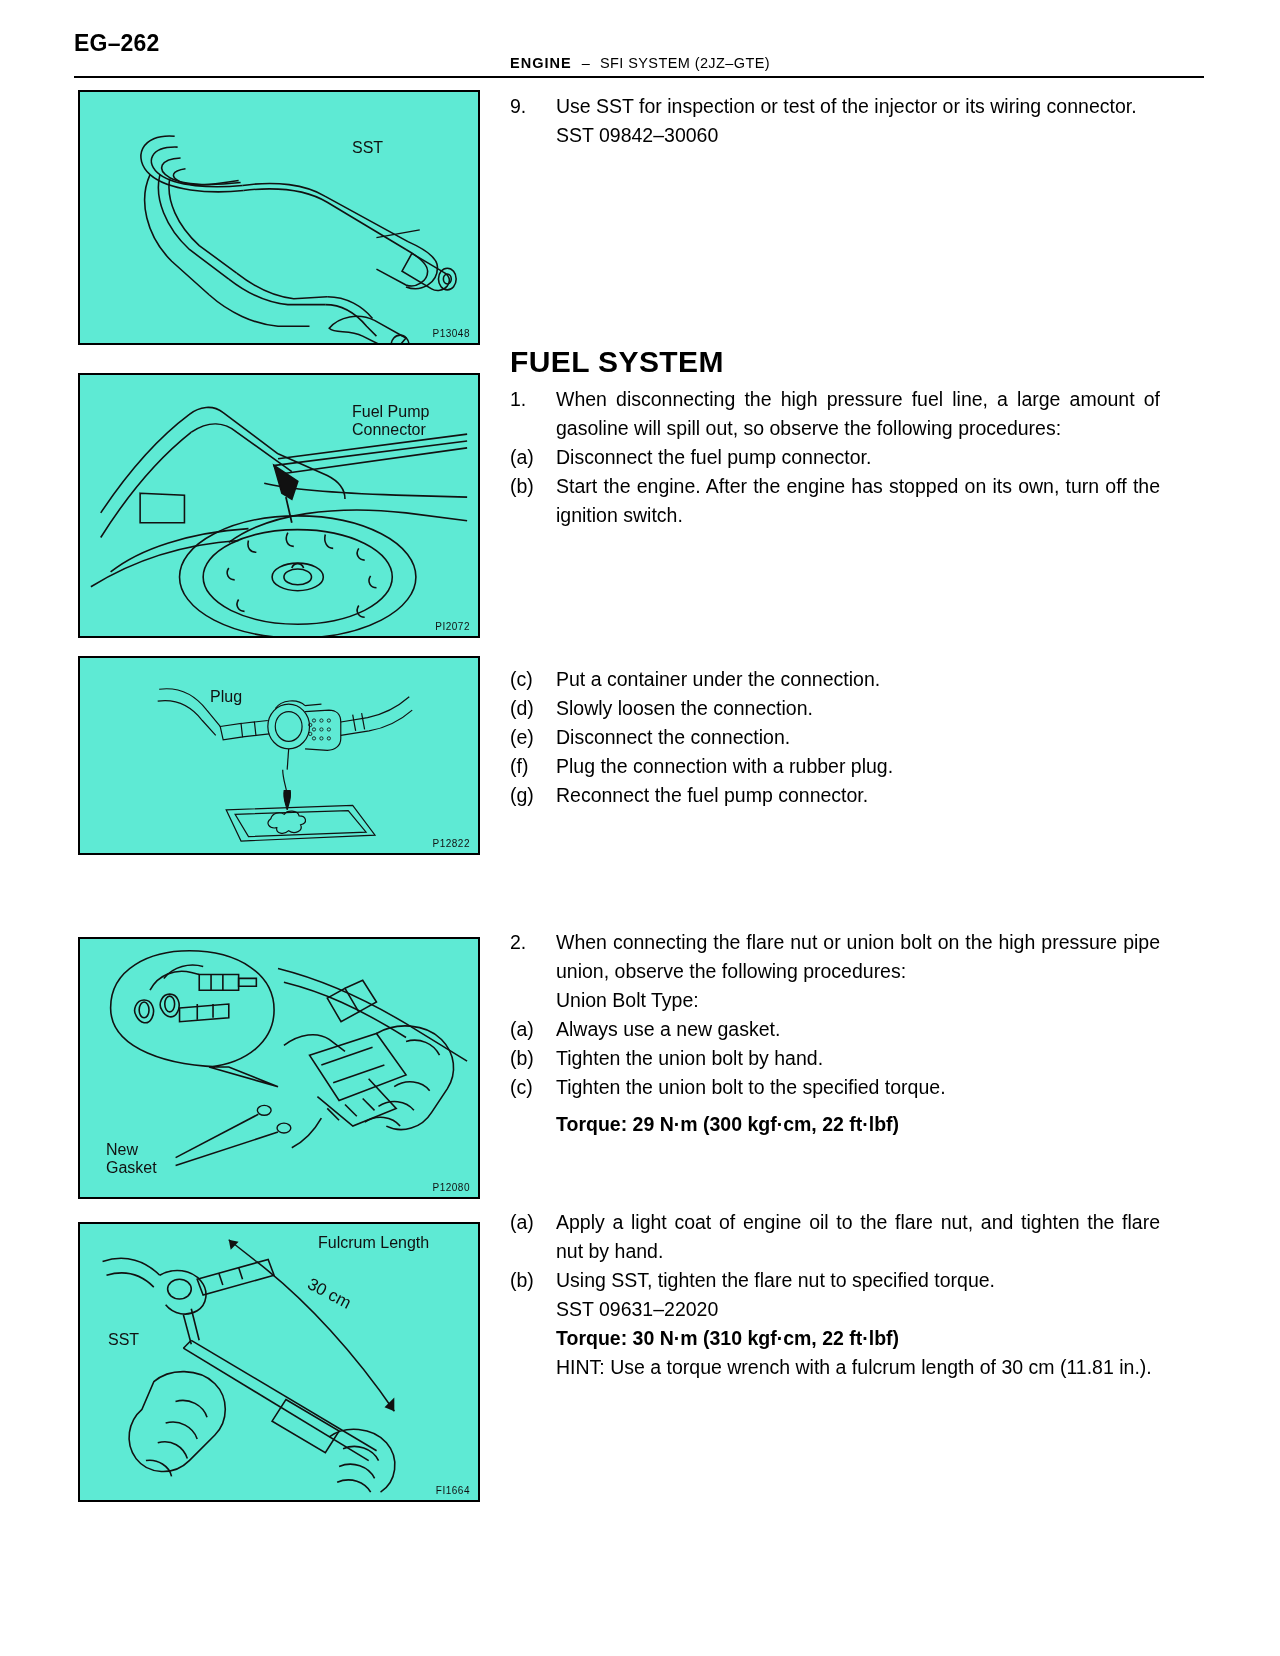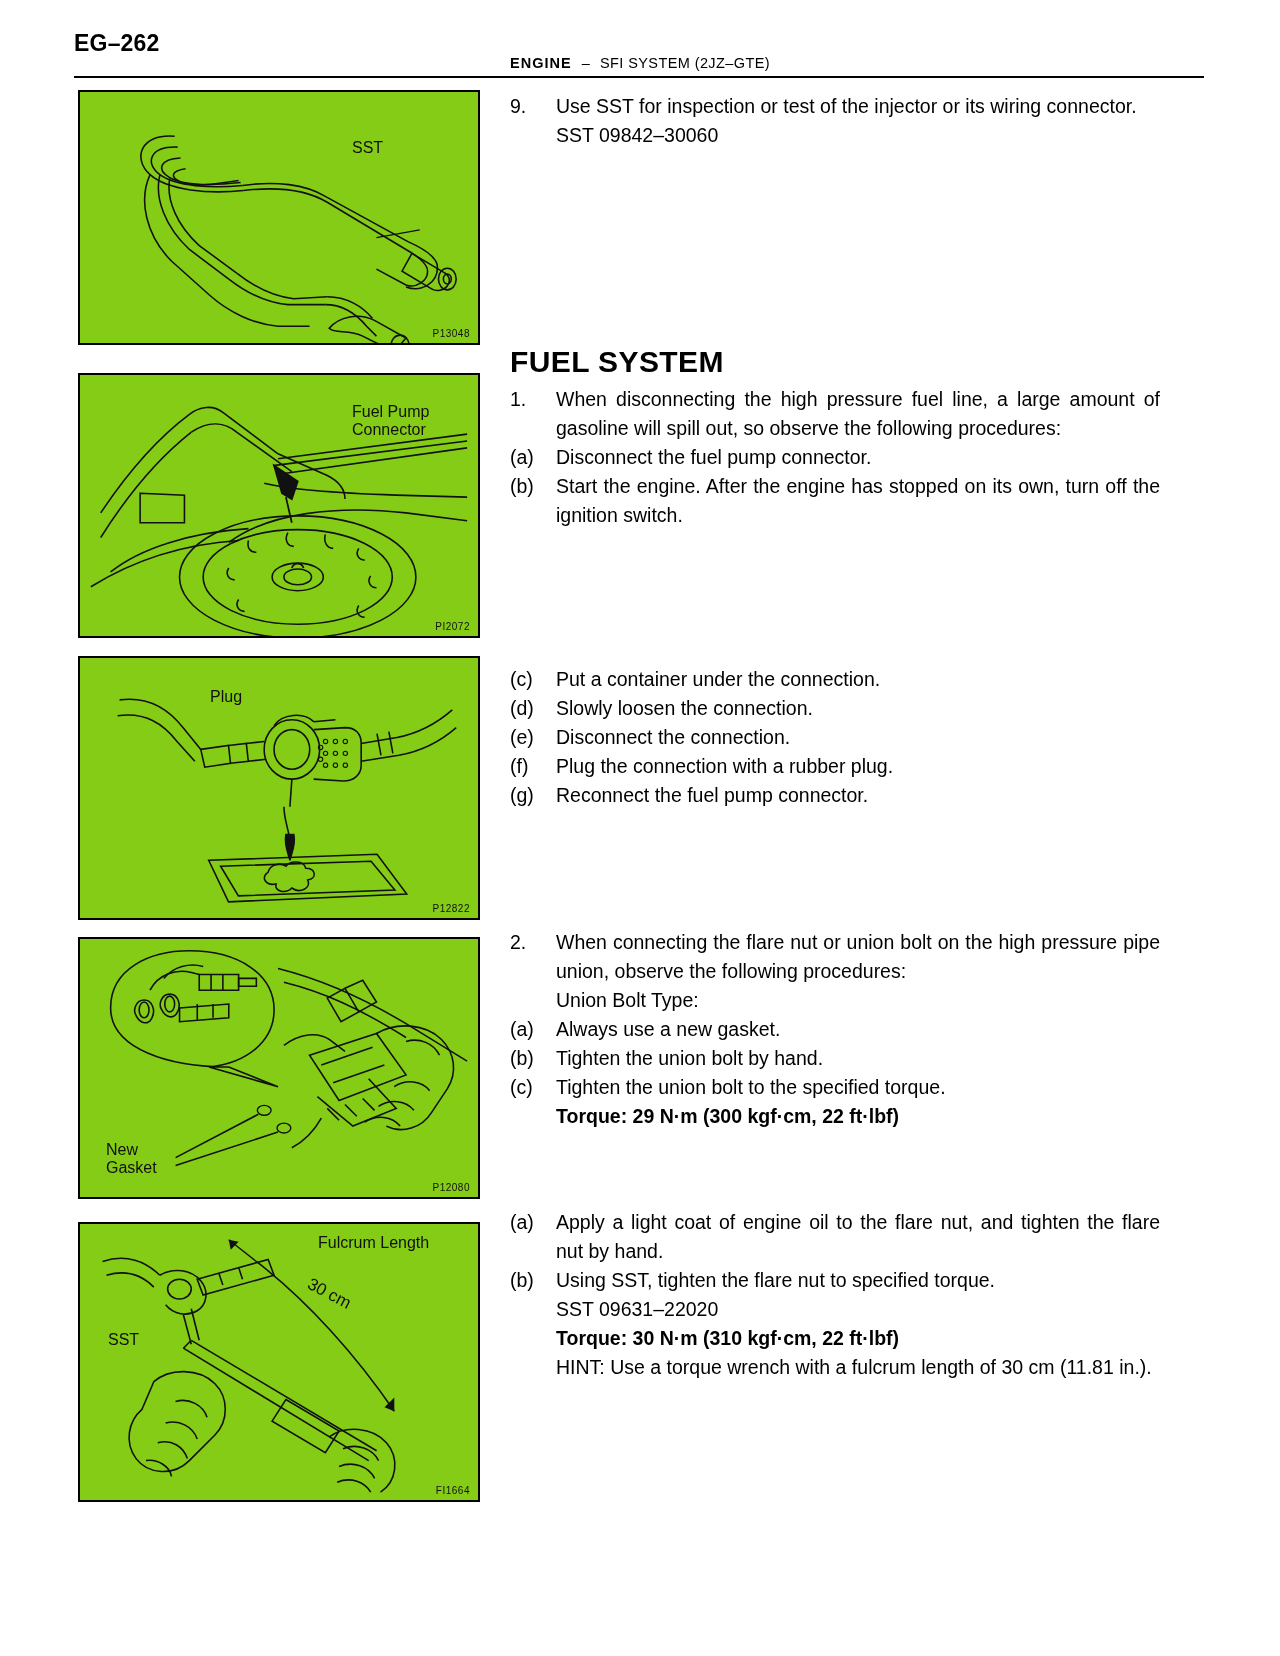--- a/index.html
+++ b/index.html
@@ -55,21 +55,21 @@
     top: 76px;
     width: 1130px;
     height: 2px;
     background: #000;
   }
 
   
   .figure {
     position: absolute;
     border: 2px solid #000;
-    background: #84cc16;
+    background: #5eead4;
     box-sizing: border-box;
   }
   .fig-code {
     position: absolute;
     right: 8px;
     bottom: 4px;
     font-size: 10px;
     font-family: "Liberation Sans", sans-serif;
     color: #111;
     letter-spacing: 0.5px;
@@ -86,21 +86,21 @@
     position: absolute;
     left: 0;
     top: 0;
     width: 100%;
     height: 100%;
   }
 
   
   #fig-sst-tester   { left: 78px;  top: 90px;   width: 402px; height: 255px; }
   #fig-fuel-pump    { left: 78px;  top: 373px;  width: 402px; height: 265px; }
-  #fig-plug         { left: 78px;  top: 656px;  width: 402px; height: 264px; }
+  #fig-plug         { left: 78px;  top: 656px;  width: 402px; height: 199px; }
   #fig-gasket       { left: 78px;  top: 937px;  width: 402px; height: 262px; }
   #fig-fulcrum      { left: 78px;  top: 1222px; width: 402px; height: 280px; }
   .block {
     position: absolute;
     width: 650px;
   }
   .row {
     display: flex;
     align-items: flex-start;
     margin-bottom: 0px;
@@ -428,21 +428,21 @@
     <div class="row">
       <div class="marker">(b)</div>
       <div class="text nojust">Tighten the union bolt by hand.</div>
     </div>
     <div class="row">
       <div class="marker">(c)</div>
       <div class="text nojust">Tighten the union bolt to the specified torque.</div>
     </div>
     <div class="row">
       <div class="marker"></div>
-      <div class="text nojust" style="font-weight:bold;">Torque: 29 N·m (300 kgf·cm, 22 ft·lbf)</div>
+      <div class="text nojust" style="font-weight:bold;margin-top:8px;">Torque: 29 N·m (300 kgf·cm, 22 ft·lbf)</div>
     </div>
   </div>
 
   <div class="block" id="blk-flare">
     <div class="row">
       <div class="marker">(a)</div>
       <div class="text">Apply a light coat of engine oil to the flare nut, and tighten the flare nut by hand.</div>
     </div>
     <div class="row">
       <div class="marker">(b)</div>

